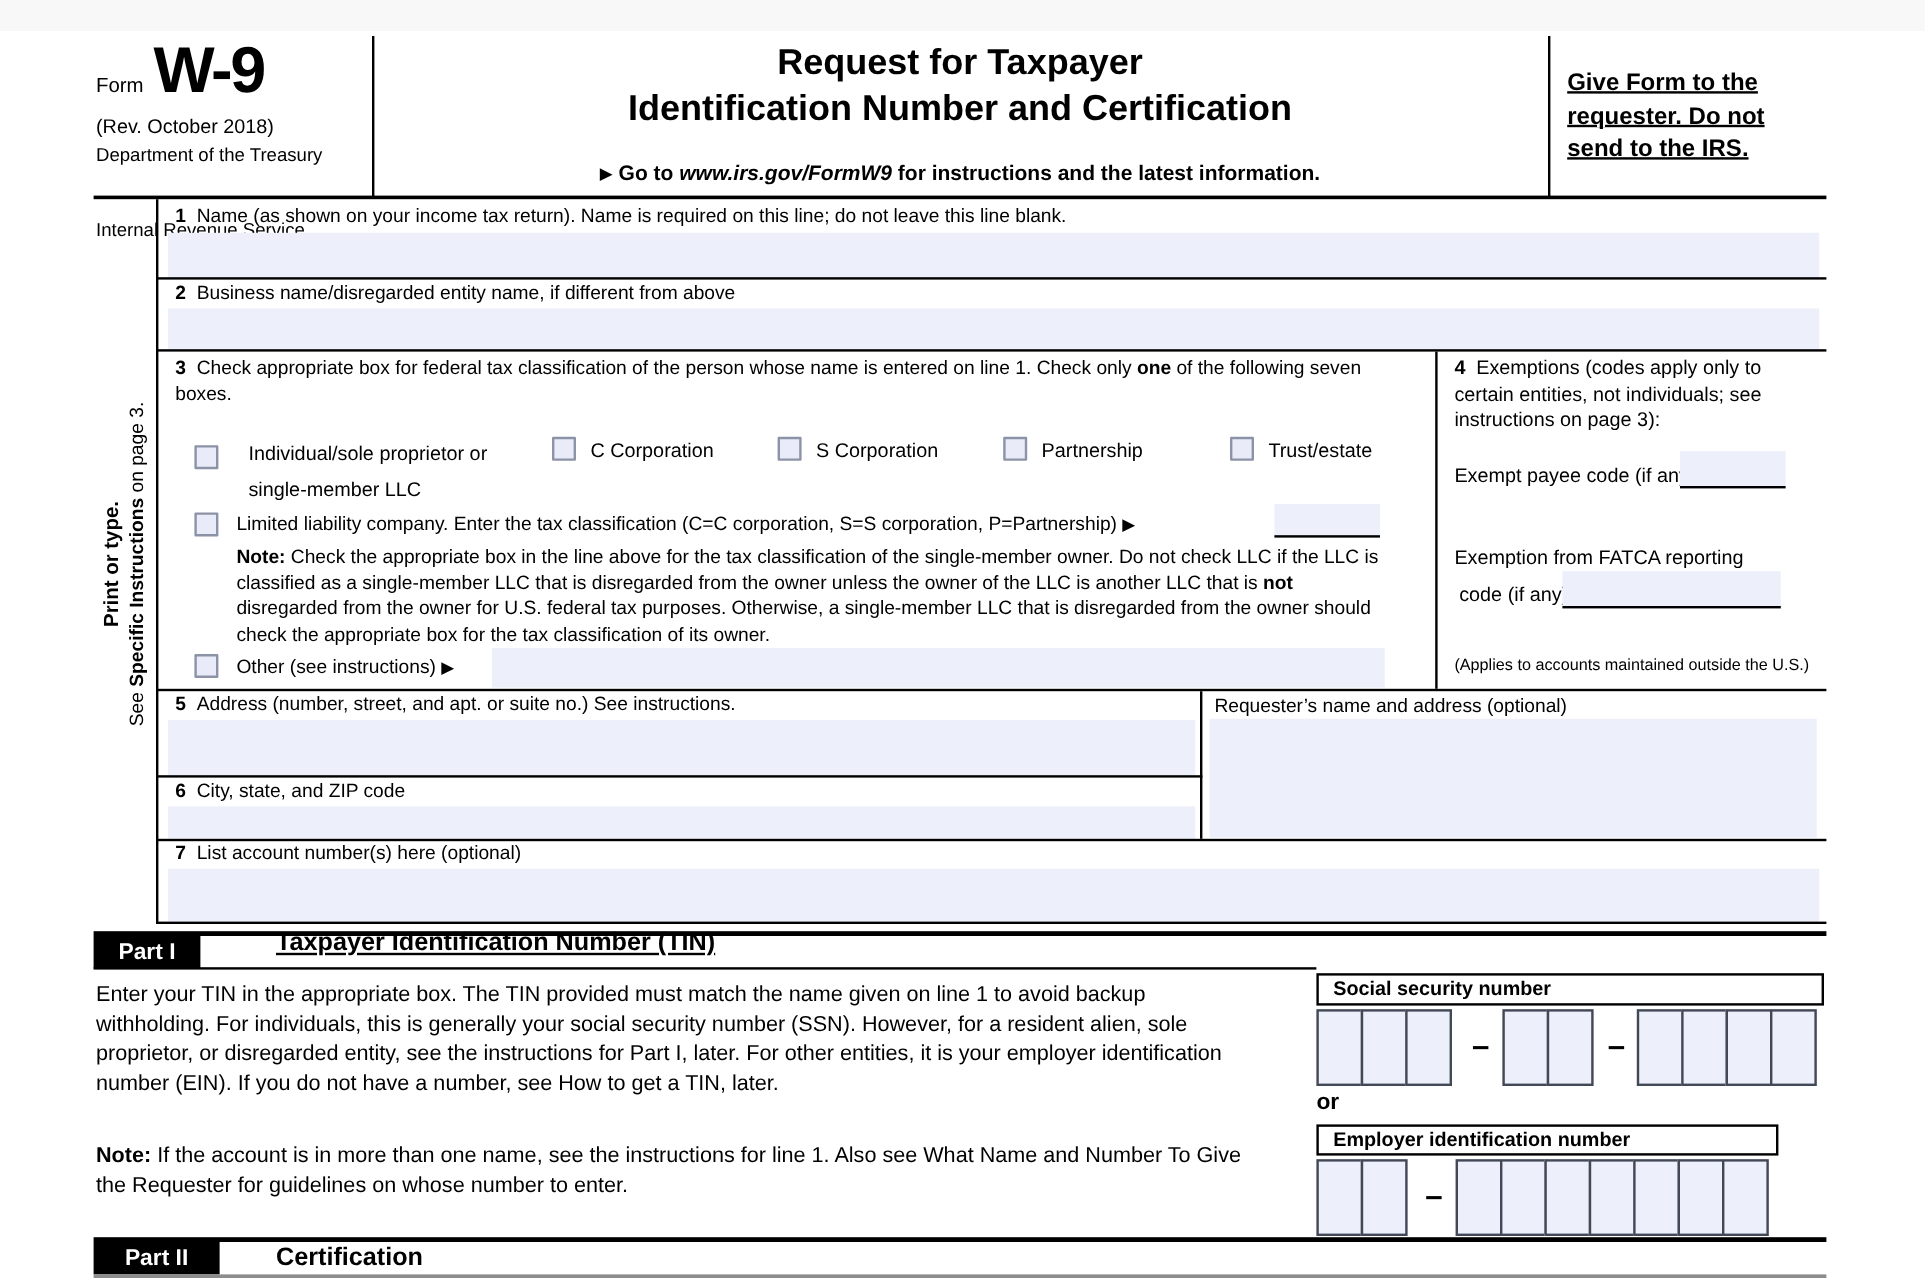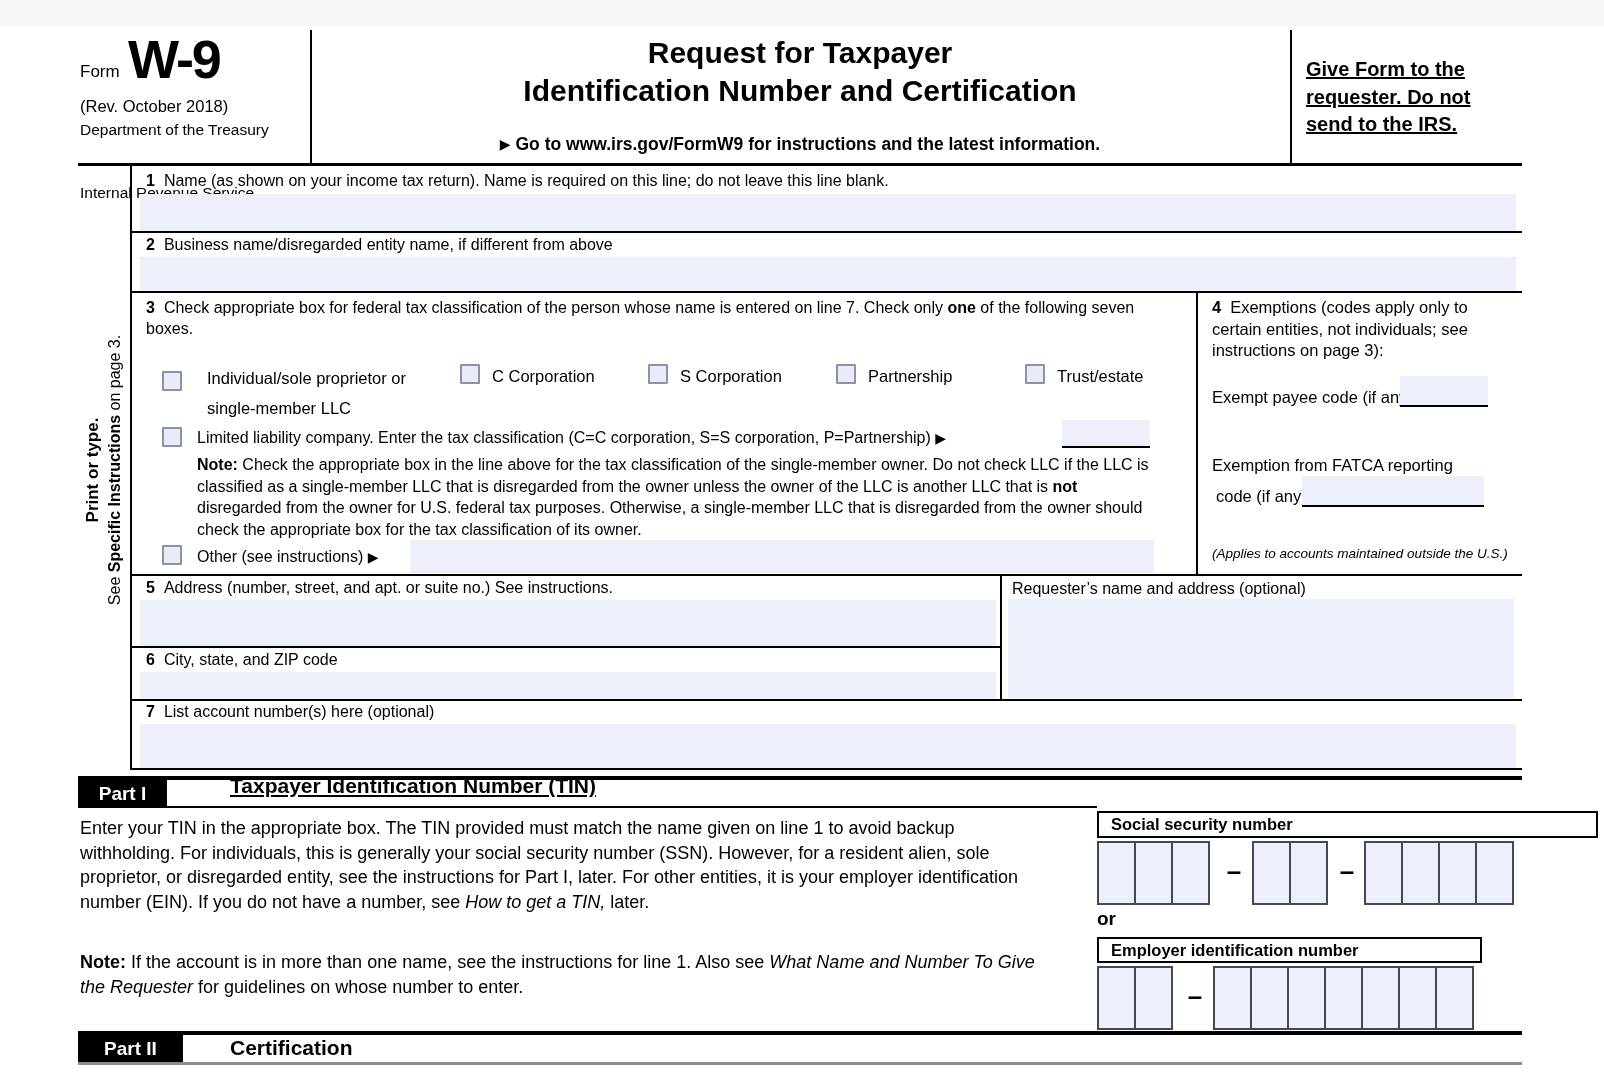--- a/index.html
+++ b/index.html
@@ -8,22 +8,22 @@
     --cb-border:#8d93a6;
     --cell-border:#434857;
     --ink:#000;
   }
   *{box-sizing:border-box;margin:0;padding:0;}
   html,body{width:1604px;height:1072px;overflow:hidden;background:#fff;}
   body{font-family:"Liberation Sans","DejaVu Sans",sans-serif;color:var(--ink);}
   .page{position:relative;width:1604px;height:1072px;background:#fff;}
   .abs{position:absolute;}
   .b{font-weight:bold;}
-  .i{font-style:italic;}
-  .bi{font-weight:bold;}
+  .i{}
+  .bi{font-weight:bold;font-style:italic;}
   .hline{position:absolute;background:#000;height:2px;}
   .vline{position:absolute;background:#000;width:2px;}
   .field{position:absolute;background:var(--field-bg);border:none;outline:none;font:16px "Liberation Sans",sans-serif;padding:2px 6px;}
   .ulfield{border-bottom:2px solid #000;}
   .lbl{position:absolute;font-size:16px;white-space:nowrap;}
   .lbl .num{font-weight:bold;margin-right:9px;}
   .wrap{white-space:normal;}
   .checkbox{position:absolute;width:20px;height:20px;background:var(--cb-bg);border:2px solid var(--cb-border);border-radius:1px;}
   .cblabel{position:absolute;font-size:16.5px;}
   .partbox{position:absolute;background:#000;color:#fff;font-weight:bold;font-size:19px;display:flex;align-items:center;justify-content:center;}
@@ -83,21 +83,21 @@
   <input class="field" type="text" style="left: 140px; top: 194px; width: 1376px; height: 38px;" value="">
   <div class="hline" style="left:130px;top:231px;width:1392px;"></div>
 
   <div class="lbl" style="left:146px;top:236px;text-align:center;">
     <span class="num">2</span><span>Business name/disregarded entity name, if different from above</span>
   </div>
   <input class="field" type="text" style="left: 140px; top: 257px; width: 1376px; height: 34px;" value="">
   <div class="hline" style="left:130px;top:291px;width:1392px;"></div>
 
   <div class="lbl wrap" style="left:146px;top:297px;width:1035px;white-space:normal;line-height:21px;">
-    <span class="num">3</span><span>Check appropriate box for federal tax classification of the person whose name is entered on line 7. Check only </span><span class="b">one</span><span> of the following seven boxes.</span>
+    <span class="num">3</span><span>Check appropriate box for federal tax classification of the person whose name is entered on line 1. Check only </span><span class="b">one</span><span> of the following seven boxes.</span>
   </div>
 
   <div class="checkbox" style="left:162px;top:371px;"></div>
   <div class="cblabel wrap" style="left:207px;top:363px;width:245px;line-height:30px;">Individual/sole proprietor or single-member LLC</div>
 
   <div class="checkbox" style="left:460px;top:364px;"></div>
   <div class="cblabel" style="left:492px;top:367px;">C Corporation</div>
 
   <div class="checkbox" style="left:648px;top:364px;"></div>
   <div class="cblabel" style="left:680px;top:367px;">S Corporation</div>
@@ -165,21 +165,21 @@
   <div class="parttitle" style="left:230px;top:774px;text-decoration:underline;">Taxpayer Identification Number (TIN)</div>
   <div class="hline" style="left:78px;top:806px;width:1019px;height:1.5px;"></div>
 
   <div class="abs" style="left:80px;top:816px;width:965px;font-size:18px;line-height:24.5px;">
     <span>Enter your TIN in the appropriate box. The TIN provided must match the name given on line 1 to avoid backup withholding. For individuals, this is generally your social security number (SSN). However, for a resident alien, sole proprietor, or disregarded entity, see the instructions for Part I, later. For other entities, it is your employer identification number (EIN). If you do not have a number, see </span><span class="i">How to get a TIN,</span><span> later.</span>
   </div>
   <div class="abs" style="left:80px;top:950px;width:965px;font-size:18px;line-height:24.5px;">
     <span class="b">Note:</span><span> If the account is in more than one name, see the instructions for line 1. Also see </span><span class="i">What Name and Number To Give the Requester</span><span> for guidelines on whose number to enter.</span>
   </div>
 
-  <div class="tinlabelbox" style="left:1097px;top:811px;width:501px;height:27px;">
+  <div class="tinlabelbox" style="left:1097px;top:811px;width:423px;height:27px;">
       <span>Social security number</span>
     </div>
   <div class="cellgroup" style="left:1097px;top:841px;">
       <div class="cell"></div>
       <div class="cell"></div>
       <div class="cell"></div>
     </div>
   <div class="tindash" style="left:1221px;top:856px;">–</div>
   <div class="cellgroup" style="left:1252px;top:841px;">
       <div class="cell"></div>

